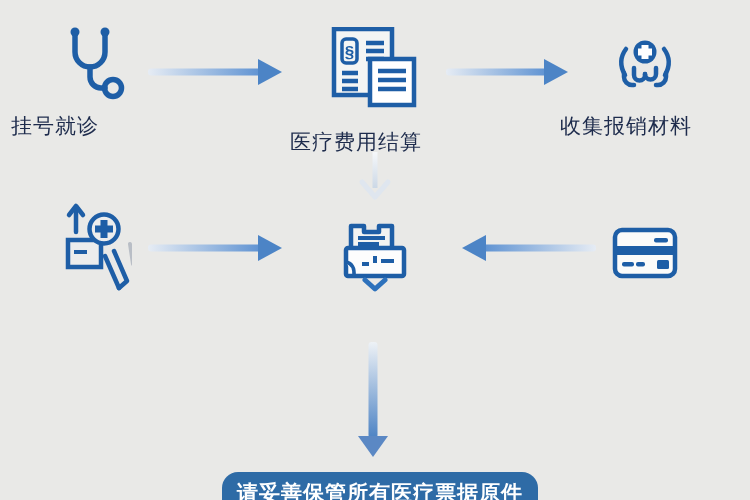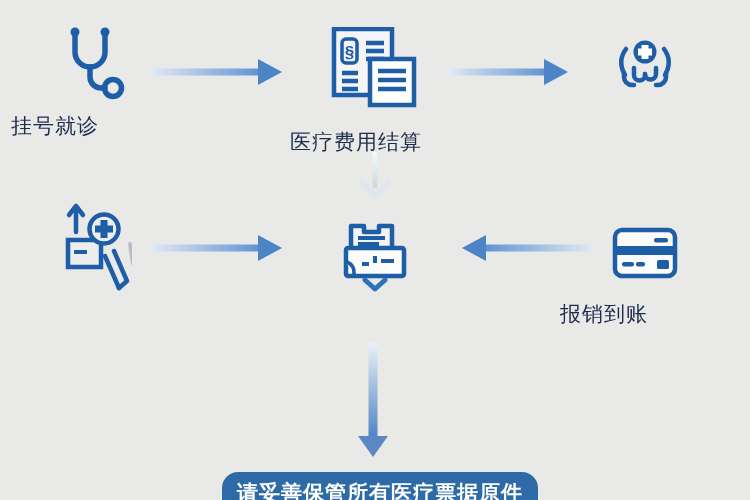--- a/index.html
+++ b/index.html
@@ -94,20 +94,21 @@
       <rect x="30.5" y="7" width="7" height="14" fill="#ffffff"></rect>
       <rect x="27" y="10.5" width="14" height="7" fill="#ffffff"></rect>
       <path d="M15 11 q-9 12 -1 26" stroke="#1e5ea6" stroke-width="4.5" stroke-linecap="round"></path>
       <path d="M53 11 q9 12 1 26" stroke="#1e5ea6" stroke-width="4.5" stroke-linecap="round"></path>
       <path d="M23 30 v7 a5.5 5.5 0 0 0 11 0 v-1" stroke="#1e5ea6" stroke-width="4.5" stroke-linecap="round"></path>
       <path d="M34 36 a5.5 5.5 0 0 0 11 0 v-6" stroke="#1e5ea6" stroke-width="4.5" stroke-linecap="round"></path>
       <path d="M13 35 v4 a8 8 0 0 0 8 8 h2" stroke="#1e5ea6" stroke-width="4.5" stroke-linecap="round"></path>
       <path d="M55 35 v4 a8 8 0 0 1 -8 8 h-2" stroke="#1e5ea6" stroke-width="4.5" stroke-linecap="round"></path>
     </svg>
   </div>
+  <div class="step-label" style="left:560px;top:112px">收集报销材料</div>
 
   <div class="abs" style="left:357px;top:152px">
     <svg width="36" height="52" viewBox="0 0 36 52" fill="none">
       <rect x="15.5" y="0" width="5" height="36" fill="url(#grad-down-faint)"></rect>
       <path d="M5 30 L18 45 L31 30" stroke="#dfe6ef" stroke-width="5" stroke-linecap="round" stroke-linejoin="round"></path>
     </svg>
   </div>
 
   <div class="abs icon" style="left:62px;top:202px">
     <svg width="70" height="92" viewBox="0 0 70 92" fill="none">
@@ -154,21 +155,20 @@
   <div class="abs icon" style="left:612px;top:227px">
     <svg width="66" height="52" viewBox="0 0 66 52" fill="none">
       <rect x="3" y="3" width="60" height="46" rx="7" fill="#fbfbfa" stroke="#1e5ea6" stroke-width="4.5"></rect>
       <rect x="42" y="11" width="14" height="4.5" rx="2" fill="#1e5ea6"></rect>
       <rect x="3" y="19" width="60" height="9" fill="#1e5ea6"></rect>
       <rect x="10" y="35" width="12" height="4.5" rx="2" fill="#1e5ea6"></rect>
       <rect x="24" y="35" width="9" height="4.5" rx="2" fill="#1e5ea6"></rect>
       <rect x="45" y="33" width="12" height="9" rx="1.5" fill="#1e5ea6"></rect>
     </svg>
   </div>
-  <div class="step-label" style="left:560px;top:300px">报销到账</div>
 
   <div class="abs" style="left:353px;top:342px">
     <svg width="40" height="118" viewBox="0 0 40 118">
       <rect x="15.5" y="0" width="9" height="96" rx="3" fill="url(#grad-down)"></rect>
       <polygon points="5,94 35,94 20,115" fill="#5b88c4"></polygon>
     </svg>
   </div>
 
   <div class="banner">
     <div class="banner-text">请妥善保管所有医疗票据原件</div>

